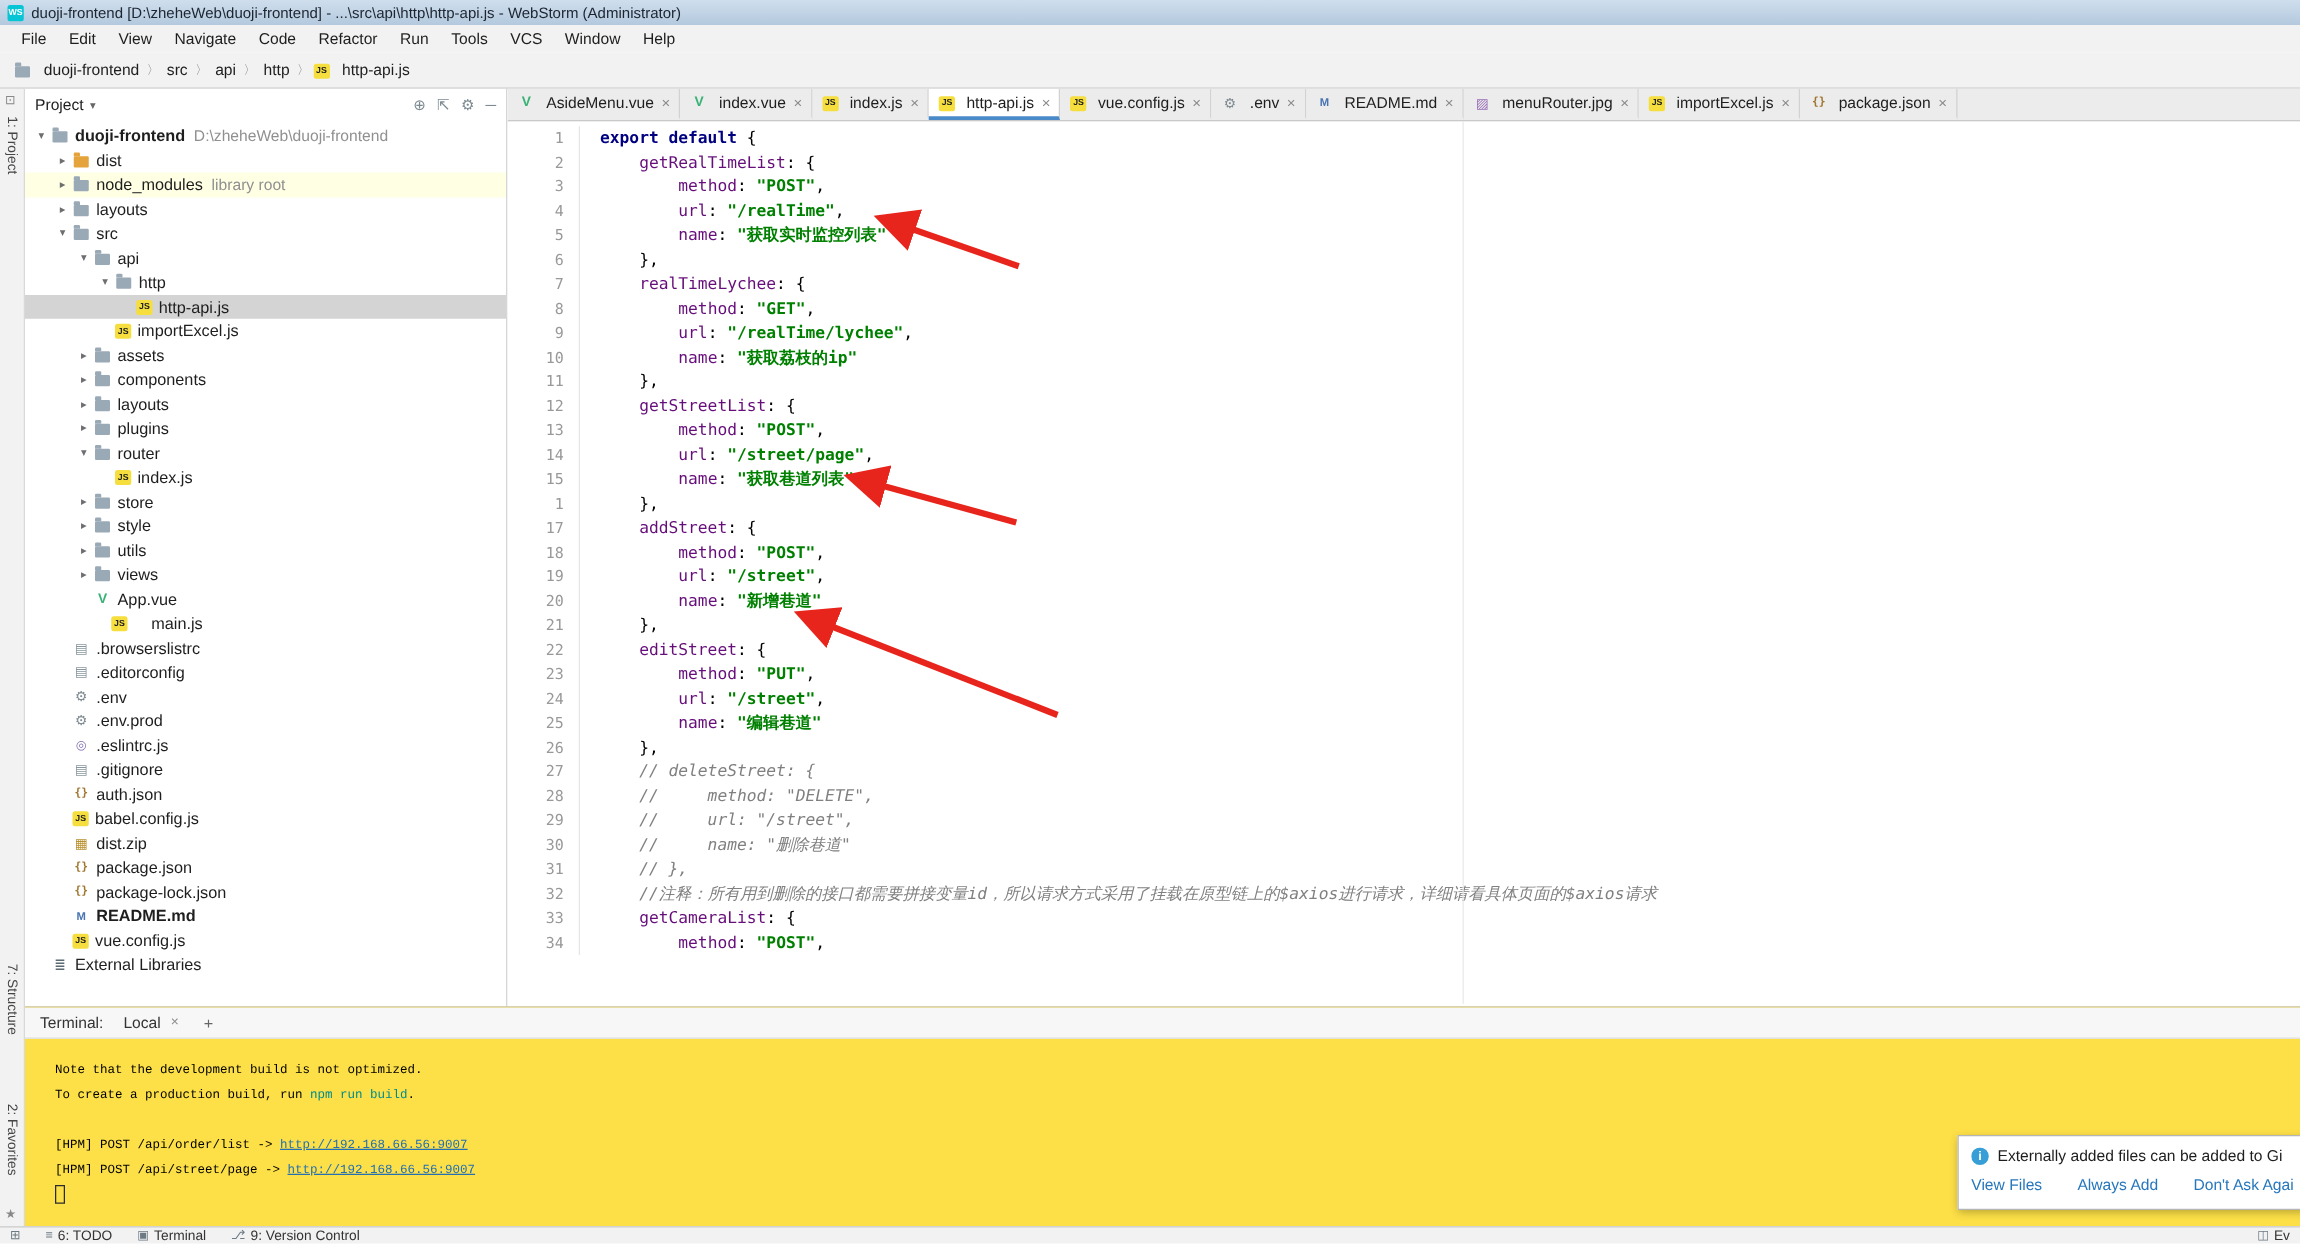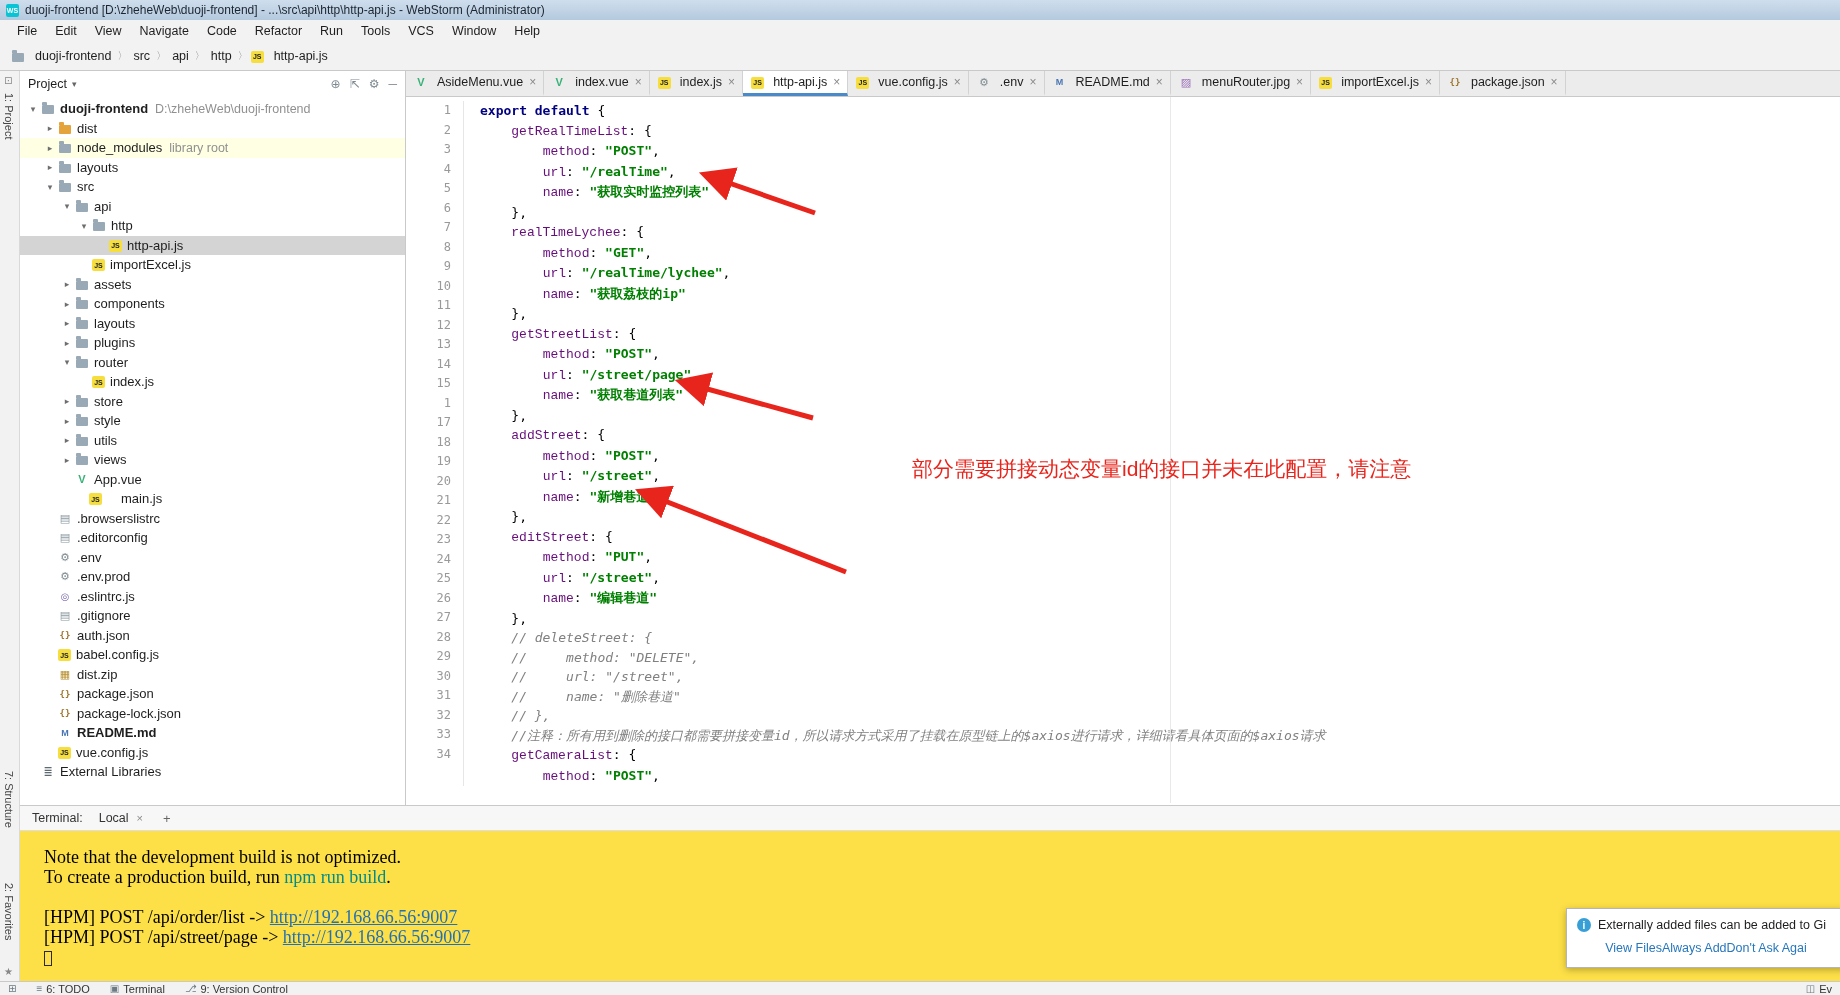--- a/index.html
+++ b/index.html
@@ -80,50 +80,50 @@
   .tab{display:flex;align-items:center;gap:4px;padding:0 7px;border-right:1px solid #d2d2d2;
     font-size:12.5px;background:#ececec;border-bottom:3px solid transparent;cursor:default;}
   .tab.active{background:#ffffff;border-bottom-color:#4a8ac9;}
   .tab-close{color:#8a8a8a;font-size:12px;margin-left:2px;}
   .editor-body{display:flex;position:relative;padding-top:4px;}
   .gutter{width:58px;flex:none;text-align:right;padding-right:12px;color:#999;
     font-family:"DejaVu Sans Mono",monospace;font-size:12px;line-height:19.5px;border-right:1px solid #e6e6e6;}
   .code{flex:1;padding-left:16px;font-family:"DejaVu Sans Mono",monospace;font-size:13px;
     line-height:19.5px;white-space:pre;}
   .tok-k{color:#000080;font-weight:bold;}
-  .tok-p{color:#660e7a;font-family:Liberation Mono, monospace;}
+  .tok-p{color:#660e7a;}
   .tok-s{color:#008000;font-weight:bold;}
   .tok-c{color:#808080;font-style:italic;}
   .tok-t{color:#000;}
   .margin-guide{position:absolute;left:764px;top:26px;height:706px;width:1px;background:#e9e9e9;}
   .annotation{position:absolute;left:506px;top:384px;color:#e8251c;font-size:21px;white-space:nowrap;}
   .arrows{position:absolute;left:0;top:0;width:100%;height:100%;pointer-events:none;}
 
   
   .terminal{position:absolute;left:20px;top:805px;right:0;bottom:14px;background:#fde047;
     border-top:1px solid #c9c9c9;overflow:hidden;}
   .term-header{height:25px;background:#f7f7f7;border-bottom:1px solid #dedede;display:flex;
     align-items:center;padding-left:12px;gap:12px;font-size:12.5px;color:#333;}
   .term-tab{display:flex;gap:6px;align-items:center;padding:0 4px;}
   .term-tab .tab-close{font-size:11px;}
   .term-plus{color:#666;font-size:13px;padding:0 4px;}
-  .term-body{padding:16px 0 0 24px;font-family:Liberation Serif, serif;font-size:18px;
+  .term-body{padding:16px 0 0 24px;font-family:Liberation Mono, monospace;font-size:10px;
     line-height:20px;white-space:pre;color:#000;}
   .term-cmd{color:#008b8b;}
   .term-link{color:#2470b3;text-decoration:underline;}
   .term-cursor{display:inline-block;width:8px;height:15px;border:1px solid #2b2b2b;vertical-align:middle;}
 
   
   .notification{position:absolute;left:1566px;top:908px;width:280px;height:60px;background:#fff;
     border:1px solid #b5b5b5;box-shadow:0 2px 7px rgba(0,0,0,.28);padding:9px 10px 0 10px;
     font-size:12.5px;z-index:5;}
   .notif-row{display:flex;align-items:center;gap:7px;white-space:nowrap;overflow:hidden;}
   .info-icon{width:14px;height:14px;flex:none;border-radius:50%;background:#389fd6;color:#fff;
     font-size:10px;font-weight:bold;display:flex;align-items:center;justify-content:center;font-style:normal;}
-  .notif-actions{display:flex;justify-content:center;margin-top:9px;color:#2677bd;white-space:nowrap;}
+  .notif-actions{display:flex;justify-content:space-between;margin-top:9px;color:#2677bd;white-space:nowrap;}
   .notif-actions span{cursor:default;}
 
   
   .statusbar{position:absolute;left:0;right:0;bottom:0;height:14px;background:#f2f2f2;
     border-top:1px solid #c9c9c9;display:flex;align-items:center;font-size:11px;color:#333;
     padding:0 8px;gap:20px;}
   .sb-item{display:flex;align-items:center;gap:4px;}
   .sb-glyph{color:#6c7a84;font-size:10px;}
   .sb-right{margin-left:auto;display:flex;align-items:center;gap:4px;}
 </style>
@@ -485,21 +485,20 @@
         <div class="gnum">29</div>
         <div class="gnum">30</div>
         <div class="gnum">31</div>
         <div class="gnum">32</div>
         <div class="gnum">33</div>
         <div class="gnum">34</div>
       </div>
     <div class="code"><div class="cline"><span class="tok-k">export default</span><span class="tok-t"> {</span></div><div class="cline"><span class="tok-t">    </span><span class="tok-p">getRealTimeList</span><span class="tok-t">: {</span></div><div class="cline"><span class="tok-t">        </span><span class="tok-p">method</span><span class="tok-t">: </span><span class="tok-s">"POST"</span><span class="tok-t">,</span></div><div class="cline"><span class="tok-t">        </span><span class="tok-p">url</span><span class="tok-t">: </span><span class="tok-s">"/realTime"</span><span class="tok-t">,</span></div><div class="cline"><span class="tok-t">        </span><span class="tok-p">name</span><span class="tok-t">: </span><span class="tok-s">"获取实时监控列表"</span></div><div class="cline"><span class="tok-t">    },</span></div><div class="cline"><span class="tok-t">    </span><span class="tok-p">realTimeLychee</span><span class="tok-t">: {</span></div><div class="cline"><span class="tok-t">        </span><span class="tok-p">method</span><span class="tok-t">: </span><span class="tok-s">"GET"</span><span class="tok-t">,</span></div><div class="cline"><span class="tok-t">        </span><span class="tok-p">url</span><span class="tok-t">: </span><span class="tok-s">"/realTime/lychee"</span><span class="tok-t">,</span></div><div class="cline"><span class="tok-t">        </span><span class="tok-p">name</span><span class="tok-t">: </span><span class="tok-s">"获取荔枝的ip"</span></div><div class="cline"><span class="tok-t">    },</span></div><div class="cline"><span class="tok-t">    </span><span class="tok-p">getStreetList</span><span class="tok-t">: {</span></div><div class="cline"><span class="tok-t">        </span><span class="tok-p">method</span><span class="tok-t">: </span><span class="tok-s">"POST"</span><span class="tok-t">,</span></div><div class="cline"><span class="tok-t">        </span><span class="tok-p">url</span><span class="tok-t">: </span><span class="tok-s">"/street/page"</span><span class="tok-t">,</span></div><div class="cline"><span class="tok-t">        </span><span class="tok-p">name</span><span class="tok-t">: </span><span class="tok-s">"获取巷道列表"</span></div><div class="cline"><span class="tok-t">    },</span></div><div class="cline"><span class="tok-t">    </span><span class="tok-p">addStreet</span><span class="tok-t">: {</span></div><div class="cline"><span class="tok-t">        </span><span class="tok-p">method</span><span class="tok-t">: </span><span class="tok-s">"POST"</span><span class="tok-t">,</span></div><div class="cline"><span class="tok-t">        </span><span class="tok-p">url</span><span class="tok-t">: </span><span class="tok-s">"/street"</span><span class="tok-t">,</span></div><div class="cline"><span class="tok-t">        </span><span class="tok-p">name</span><span class="tok-t">: </span><span class="tok-s">"新增巷道"</span></div><div class="cline"><span class="tok-t">    },</span></div><div class="cline"><span class="tok-t">    </span><span class="tok-p">editStreet</span><span class="tok-t">: {</span></div><div class="cline"><span class="tok-t">        </span><span class="tok-p">method</span><span class="tok-t">: </span><span class="tok-s">"PUT"</span><span class="tok-t">,</span></div><div class="cline"><span class="tok-t">        </span><span class="tok-p">url</span><span class="tok-t">: </span><span class="tok-s">"/street"</span><span class="tok-t">,</span></div><div class="cline"><span class="tok-t">        </span><span class="tok-p">name</span><span class="tok-t">: </span><span class="tok-s">"编辑巷道"</span></div><div class="cline"><span class="tok-t">    },</span></div><div class="cline"><span class="tok-t">    </span><span class="tok-c">// deleteStreet: {</span></div><div class="cline"><span class="tok-t">    </span><span class="tok-c">//     method: "DELETE",</span></div><div class="cline"><span class="tok-t">    </span><span class="tok-c">//     url: "/street",</span></div><div class="cline"><span class="tok-t">    </span><span class="tok-c">//     name: "删除巷道"</span></div><div class="cline"><span class="tok-t">    </span><span class="tok-c">// },</span></div><div class="cline"><span class="tok-t">    </span><span class="tok-c">//注释：所有用到删除的接口都需要拼接变量id，所以请求方式采用了挂载在原型链上的$axios进行请求，详细请看具体页面的$axios请求</span></div><div class="cline"><span class="tok-t">    </span><span class="tok-p">getCameraList</span><span class="tok-t">: {</span></div><div class="cline"><span class="tok-t">        </span><span class="tok-p">method</span><span class="tok-t">: </span><span class="tok-s">"POST"</span><span class="tok-t">,</span></div></div>
   </div>
   <div class="margin-guide"></div>
-  <div class="annotation">部分需要拼接动态变量id的接口并未在此配置，请注意</div>
   <svg class="arrows" xmlns="http://www.w3.org/2000/svg">
     <defs>
       <marker id="ah" markerWidth="7" markerHeight="7" refX="5.5" refY="3.5" orient="auto">
         <path d="M7,3.5 L0,0 L0,7 Z" fill="#e8251c"></path>
       </marker>
     </defs>
     <line x1="409" y1="142" x2="300" y2="104" stroke="#e8251c" stroke-width="5" marker-end="url(#ah)"></line>
     <line x1="407" y1="347" x2="276" y2="311" stroke="#e8251c" stroke-width="5" marker-end="url(#ah)"></line>
     <line x1="440" y1="501" x2="236" y2="421" stroke="#e8251c" stroke-width="5" marker-end="url(#ah)"></line>
   </svg>

